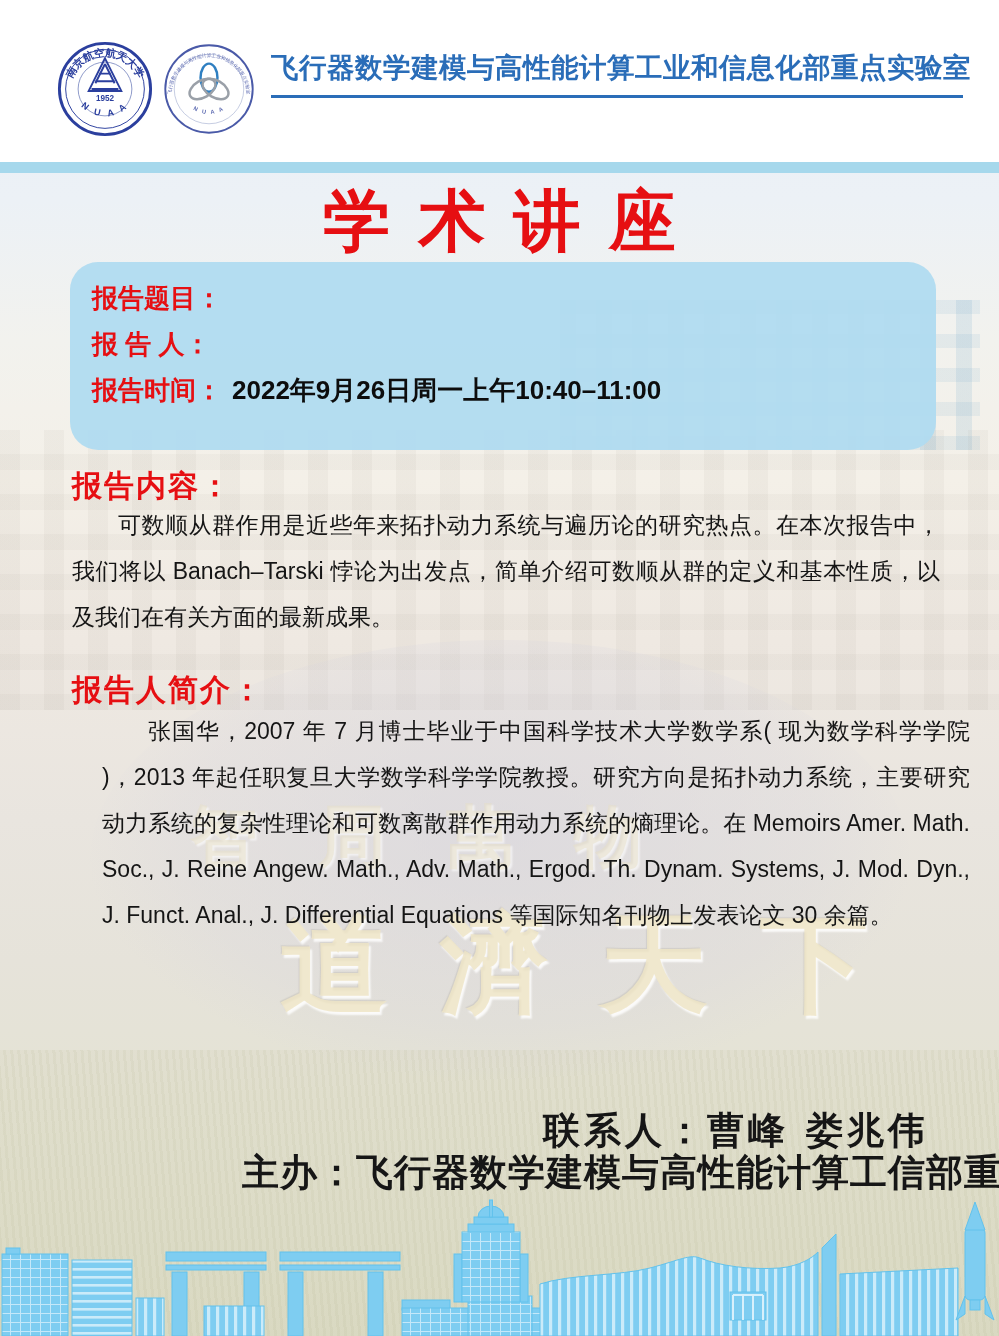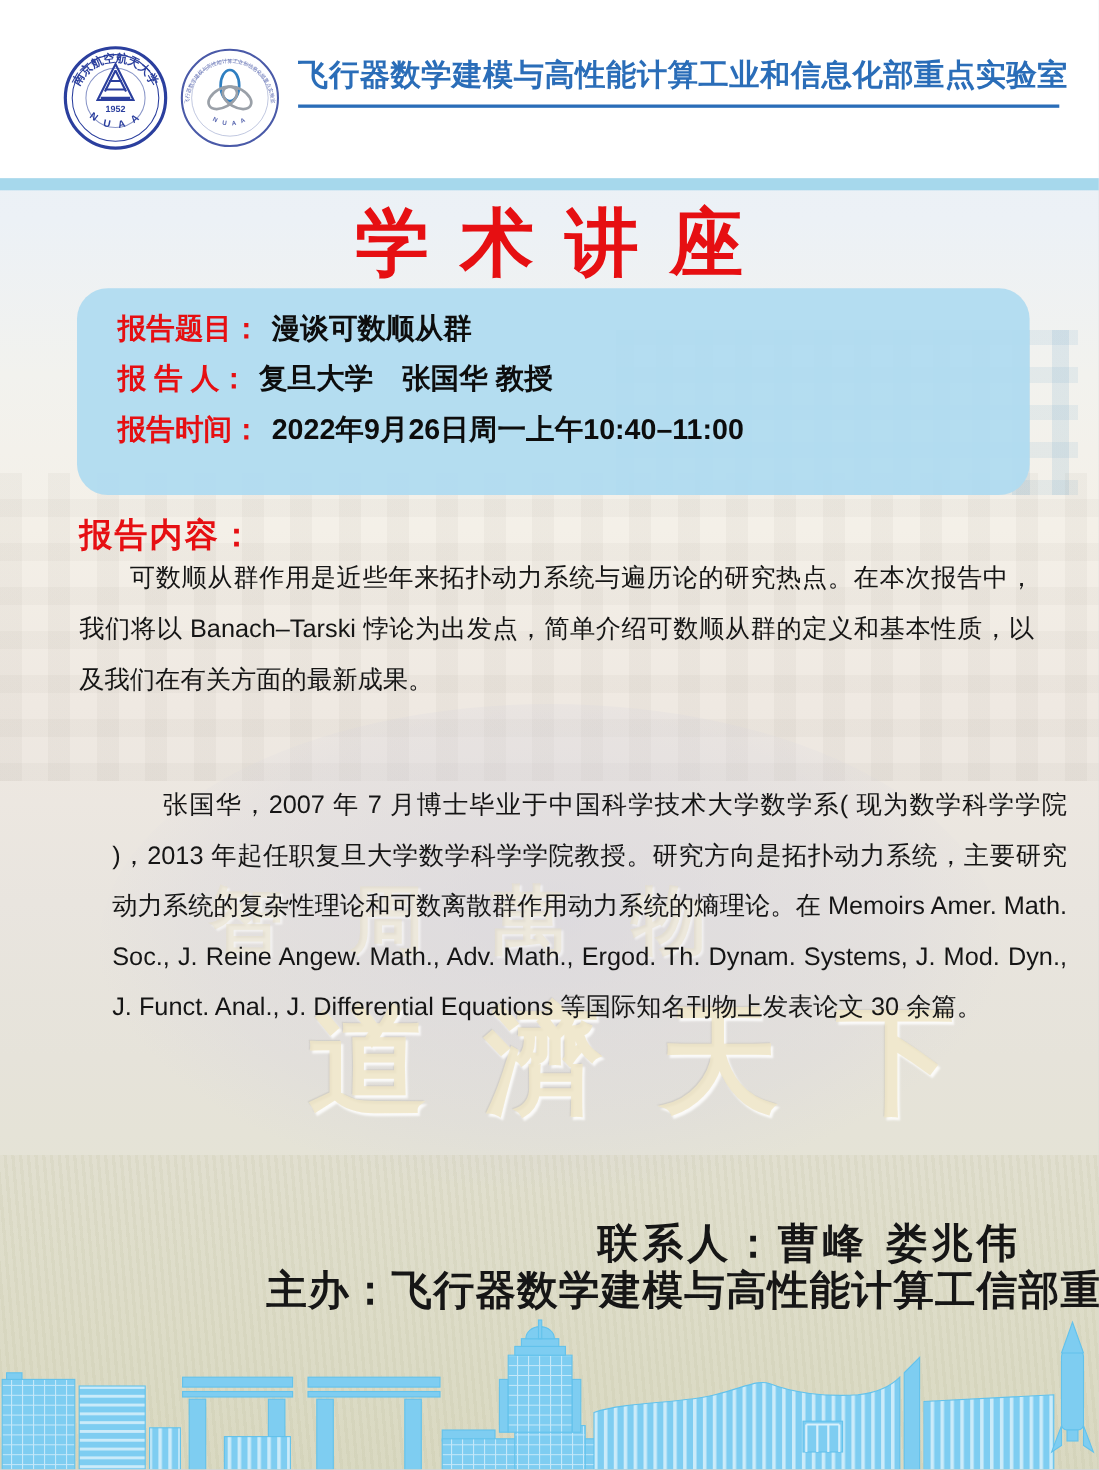--- a/index.html
+++ b/index.html
@@ -54,21 +54,21 @@
   .band{position:absolute;left:0;top:162px;width:999px;height:11px;background:#a6d8ec;z-index:3;}
   
   .banner{
     position:absolute;left:0;top:176px;width:999px;z-index:3;text-align:center;
     font-size:67px;font-weight:900;color:#e60f12;letter-spacing:.42em;text-indent:.42em;
   }
   
   .infobox{
     position:absolute;left:70px;top:262px;width:866px;height:188px;z-index:3;
     background:rgba(176,219,240,.95);border-radius:28px;
-    padding:16px 0 0 37px;box-sizing:border-box;
+    padding:16px 0 0 22px;box-sizing:border-box;
   }
   .info-row{display:flex;align-items:center;height:40px;margin-bottom:6px;font-weight:bold;font-size:26px;}
   .info-label{color:#e60f12;white-space:pre;}
   .info-value{color:#0d0d0d;margin-left:10px;white-space:pre;}
   
   .sec-heading{position:absolute;left:72px;z-index:3;font-size:30px;font-weight:bold;color:#e60f12;letter-spacing:2px;}
   .sec-heading.content{top:466px;}
   .sec-heading.bio{top:670px;}
   .sec-body{
     position:absolute;left:72px;width:868px;z-index:3;
@@ -148,35 +148,34 @@
     </div>
   </div>
 
   <div class="band"></div>
 
   <div class="banner">学术讲座</div>
 
   <div class="infobox">
     <div class="info-row">
       <span class="info-label">报告题目：</span>
-      <span class="info-value">漫谈可数顺从群</span>
     </div>
     <div class="info-row">
       <span class="info-label">报 告 人：</span>
-      <span class="info-value">复旦大学　张国华 教授</span>
     </div>
     <div class="info-row">
       <span class="info-label">报告时间：</span>
       <span class="info-value">2022年9月26日周一上午10:40–11:00</span>
     </div>
   </div>
 
   <div class="sec-heading content">报告内容：</div>
   <div class="sec-body content">可数顺从群作用是近些年来拓扑动力系统与遍历论的研究热点。在本次报告中，我们将以 Banach–Tarski 悖论为出发点，简单介绍可数顺从群的定义和基本性质，以及我们在有关方面的最新成果。</div>
 
+  <div class="sec-heading bio">报告人简介：</div>
   <div class="sec-body bio">张国华，2007 年 7 月博士毕业于中国科学技术大学数学系( 现为数学科学学院 )，2013 年起任职复旦大学数学科学学院教授。研究方向是拓扑动力系统，主要研究动力系统的复杂性理论和可数离散群作用动力系统的熵理论。在 Memoirs Amer. Math. Soc., J. Reine Angew. Math., Adv. Math., Ergod. Th. Dynam. Systems, J. Mod. Dyn., J. Funct. Anal., J. Differential Equations 等国际知名刊物上发表论文 30 余篇。</div>
 
   <div class="contact-line">联系人：曹峰 娄兆伟</div>
   <div class="organizer-line">主办：飞行器数学建模与高性能计算工信部重点实验室</div>
 
   <svg class="skyline" viewBox="0 0 999 140" preserveAspectRatio="none">
     <defs>
       <pattern id="pVert" width="9" height="12" patternUnits="userSpaceOnUse">
         <rect width="9" height="12" fill="#7ecdf1"></rect>
         <rect x="0" y="0" width="3.2" height="12" fill="#ffffff" opacity=".6"></rect>

